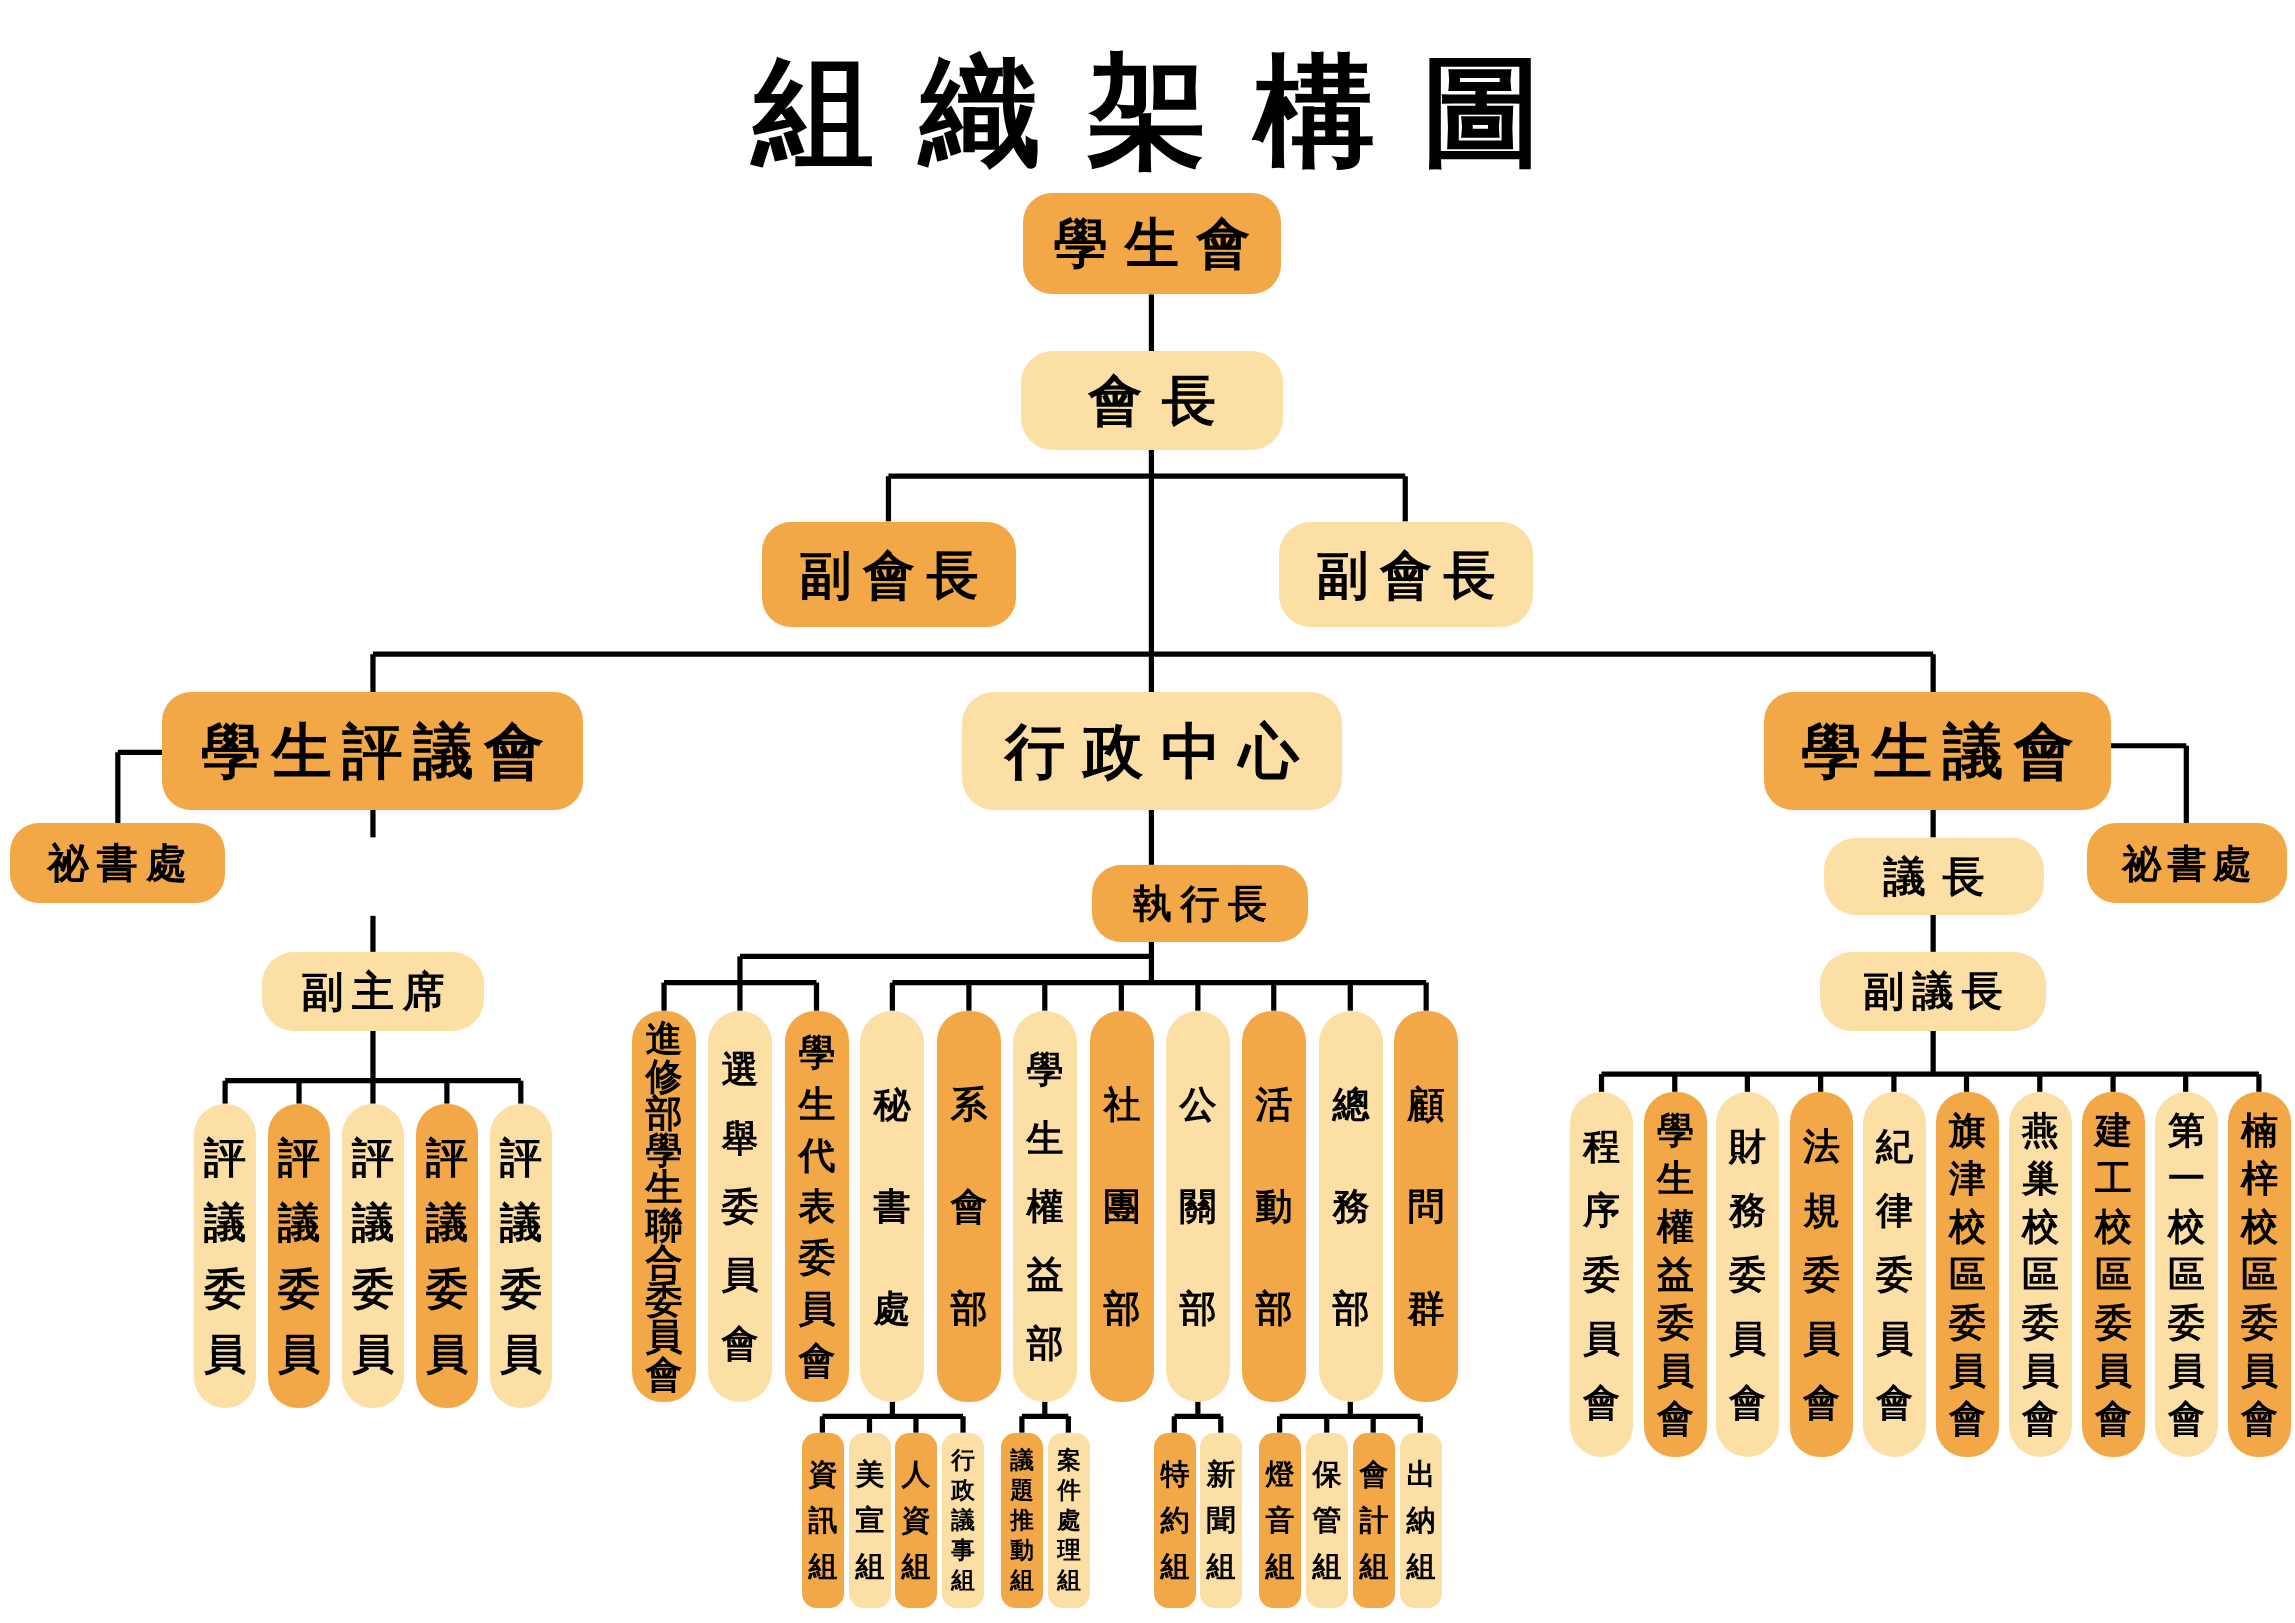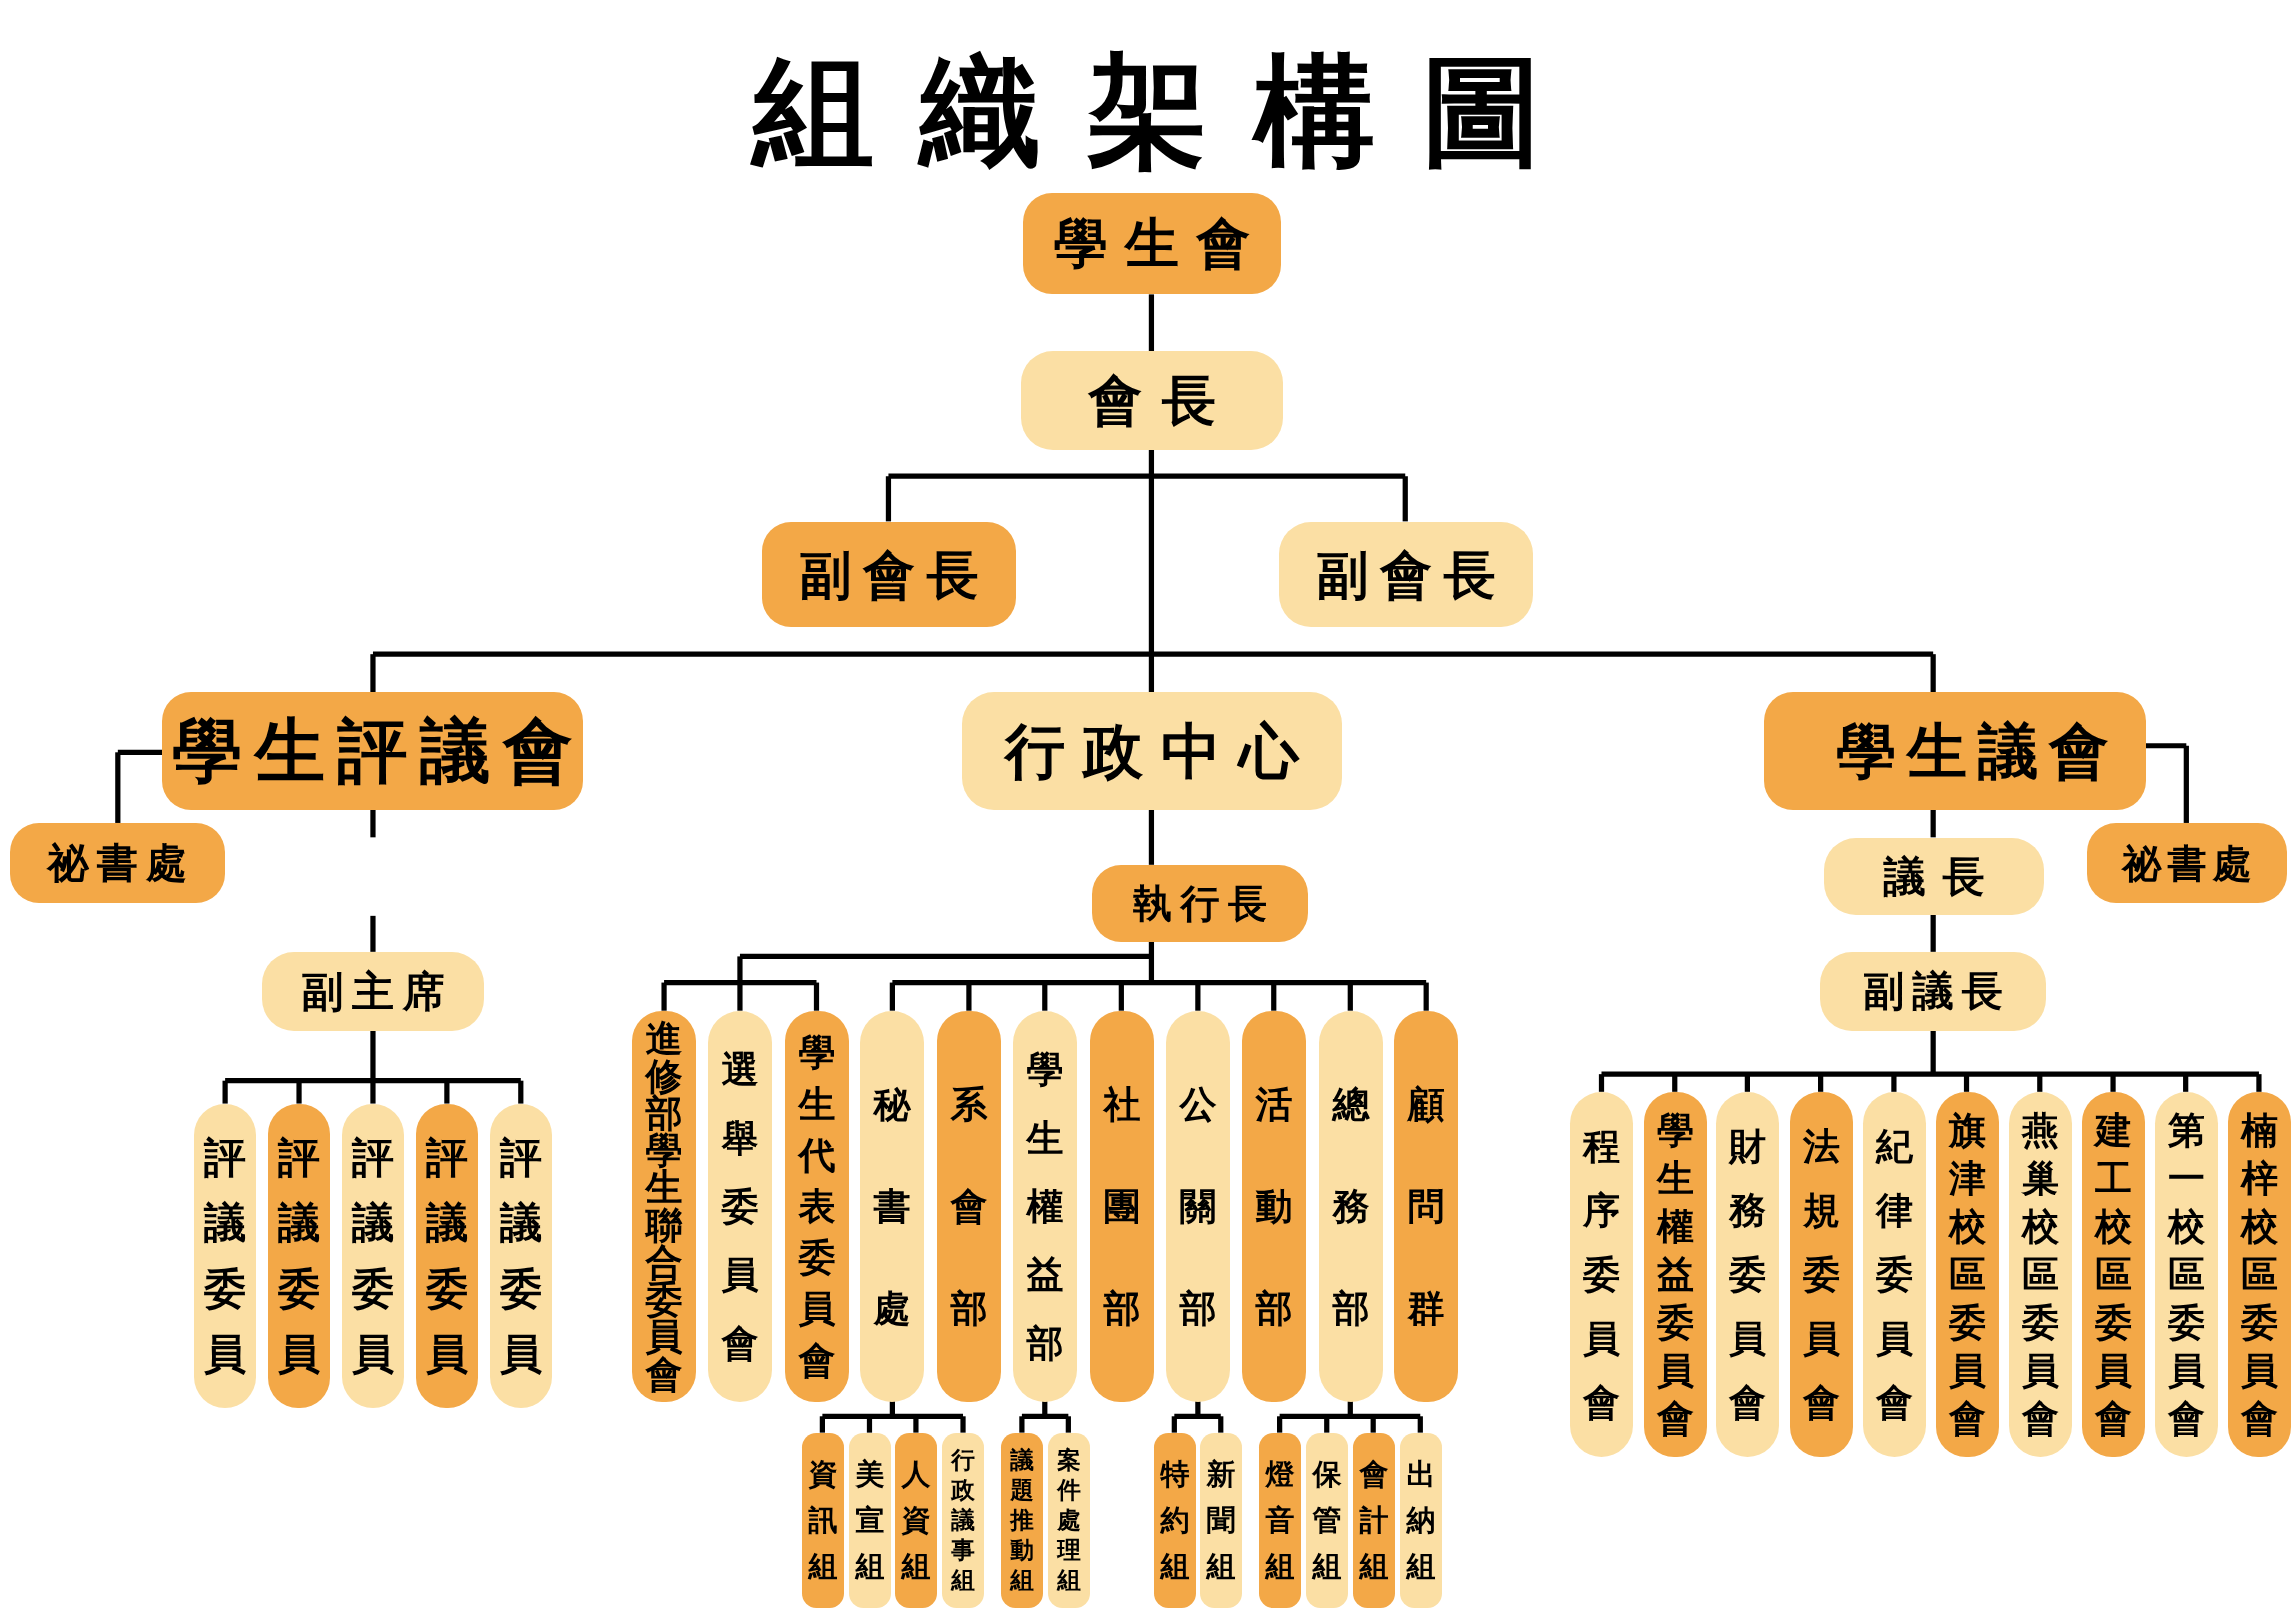--- a/index.html
+++ b/index.html
@@ -122,21 +122,21 @@
   <div id="chart-title">組織架構圖</div>
 
   <div class="box" style="left:1023px;top:193px;width:258px;height:101px;font-size:54px;letter-spacing:0.32em;text-indent:0.32em;" data-tone="dark">學生會</div>
 
   <div class="box" style="left:1021px;top:351px;width:262px;height:99px;font-size:54px;letter-spacing:0.36em;text-indent:0.36em;" data-tone="light">會長</div>
 
   <div class="box" style="left:762px;top:522px;width:254px;height:105px;font-size:52px;letter-spacing:0.22em;text-indent:0.22em;" data-tone="dark">副會長</div>
 
   <div class="box" style="left:1279px;top:522px;width:254px;height:105px;font-size:52px;letter-spacing:0.22em;text-indent:0.22em;" data-tone="light">副會長</div>
 
-  <div class="box" style="left:162px;top:692px;width:421px;height:118px;font-size:70px;letter-spacing:0.18em;text-indent:0.18em;" data-tone="dark">學生評議會</div>
+  <div class="box" style="left:162px;top:692px;width:421px;height:118px;font-size:60px;letter-spacing:0.18em;text-indent:0.18em;" data-tone="dark">學生評議會</div>
 
   <div class="box" style="left:9.8px;top:823px;width:215px;height:80px;font-size:41px;letter-spacing:0.20em;text-indent:0.20em;" data-tone="dark">祕書處</div>
 
 
   <div class="box" style="left:262px;top:952px;width:222px;height:79px;font-size:42px;letter-spacing:0.20em;text-indent:0.20em;" data-tone="light">副主席</div>
 
   <div class="vcol" style="left:194px;top:1104px;width:62px;height:304px;font-size:42px;" data-tone="light">
       <span>評</span>
       <span>議</span>
       <span>委</span>
@@ -306,21 +306,21 @@
       <span>會</span>
       <span>計</span>
       <span>組</span>
     </div>
   <div class="vcol" style="left:1400px;top:1433px;width:42px;height:175px;font-size:29px;border-radius:14.4px;" data-tone="light">
       <span>出</span>
       <span>納</span>
       <span>組</span>
     </div>
 
-  <div class="box" style="left:1764px;top:692px;width:347px;height:118px;font-size:60px;letter-spacing:0.18em;text-indent:0.18em;padding-left:35px;" data-tone="dark">學生議會</div>
+  <div class="box" style="left:1764px;top:692px;width:347px;height:118px;font-size:60px;letter-spacing:0.18em;text-indent:0.18em;" data-tone="dark">學生議會</div>
 
   <div class="box" style="left:2087px;top:823px;width:200px;height:80px;font-size:39px;letter-spacing:0.16em;text-indent:0.16em;" data-tone="dark">祕書處</div>
 
   <div class="box" style="left:1824px;top:838px;width:220px;height:77px;font-size:42px;letter-spacing:0.40em;text-indent:0.40em;" data-tone="light">議長</div>
 
   <div class="box" style="left:1820px;top:952px;width:226px;height:79px;font-size:41px;letter-spacing:0.20em;text-indent:0.20em;" data-tone="light">副議長</div>
 
   <div class="vcol" style="left:1570px;top:1092px;width:63px;height:365px;font-size:37px;" data-tone="light">
       <span>程</span>
       <span>序</span>

